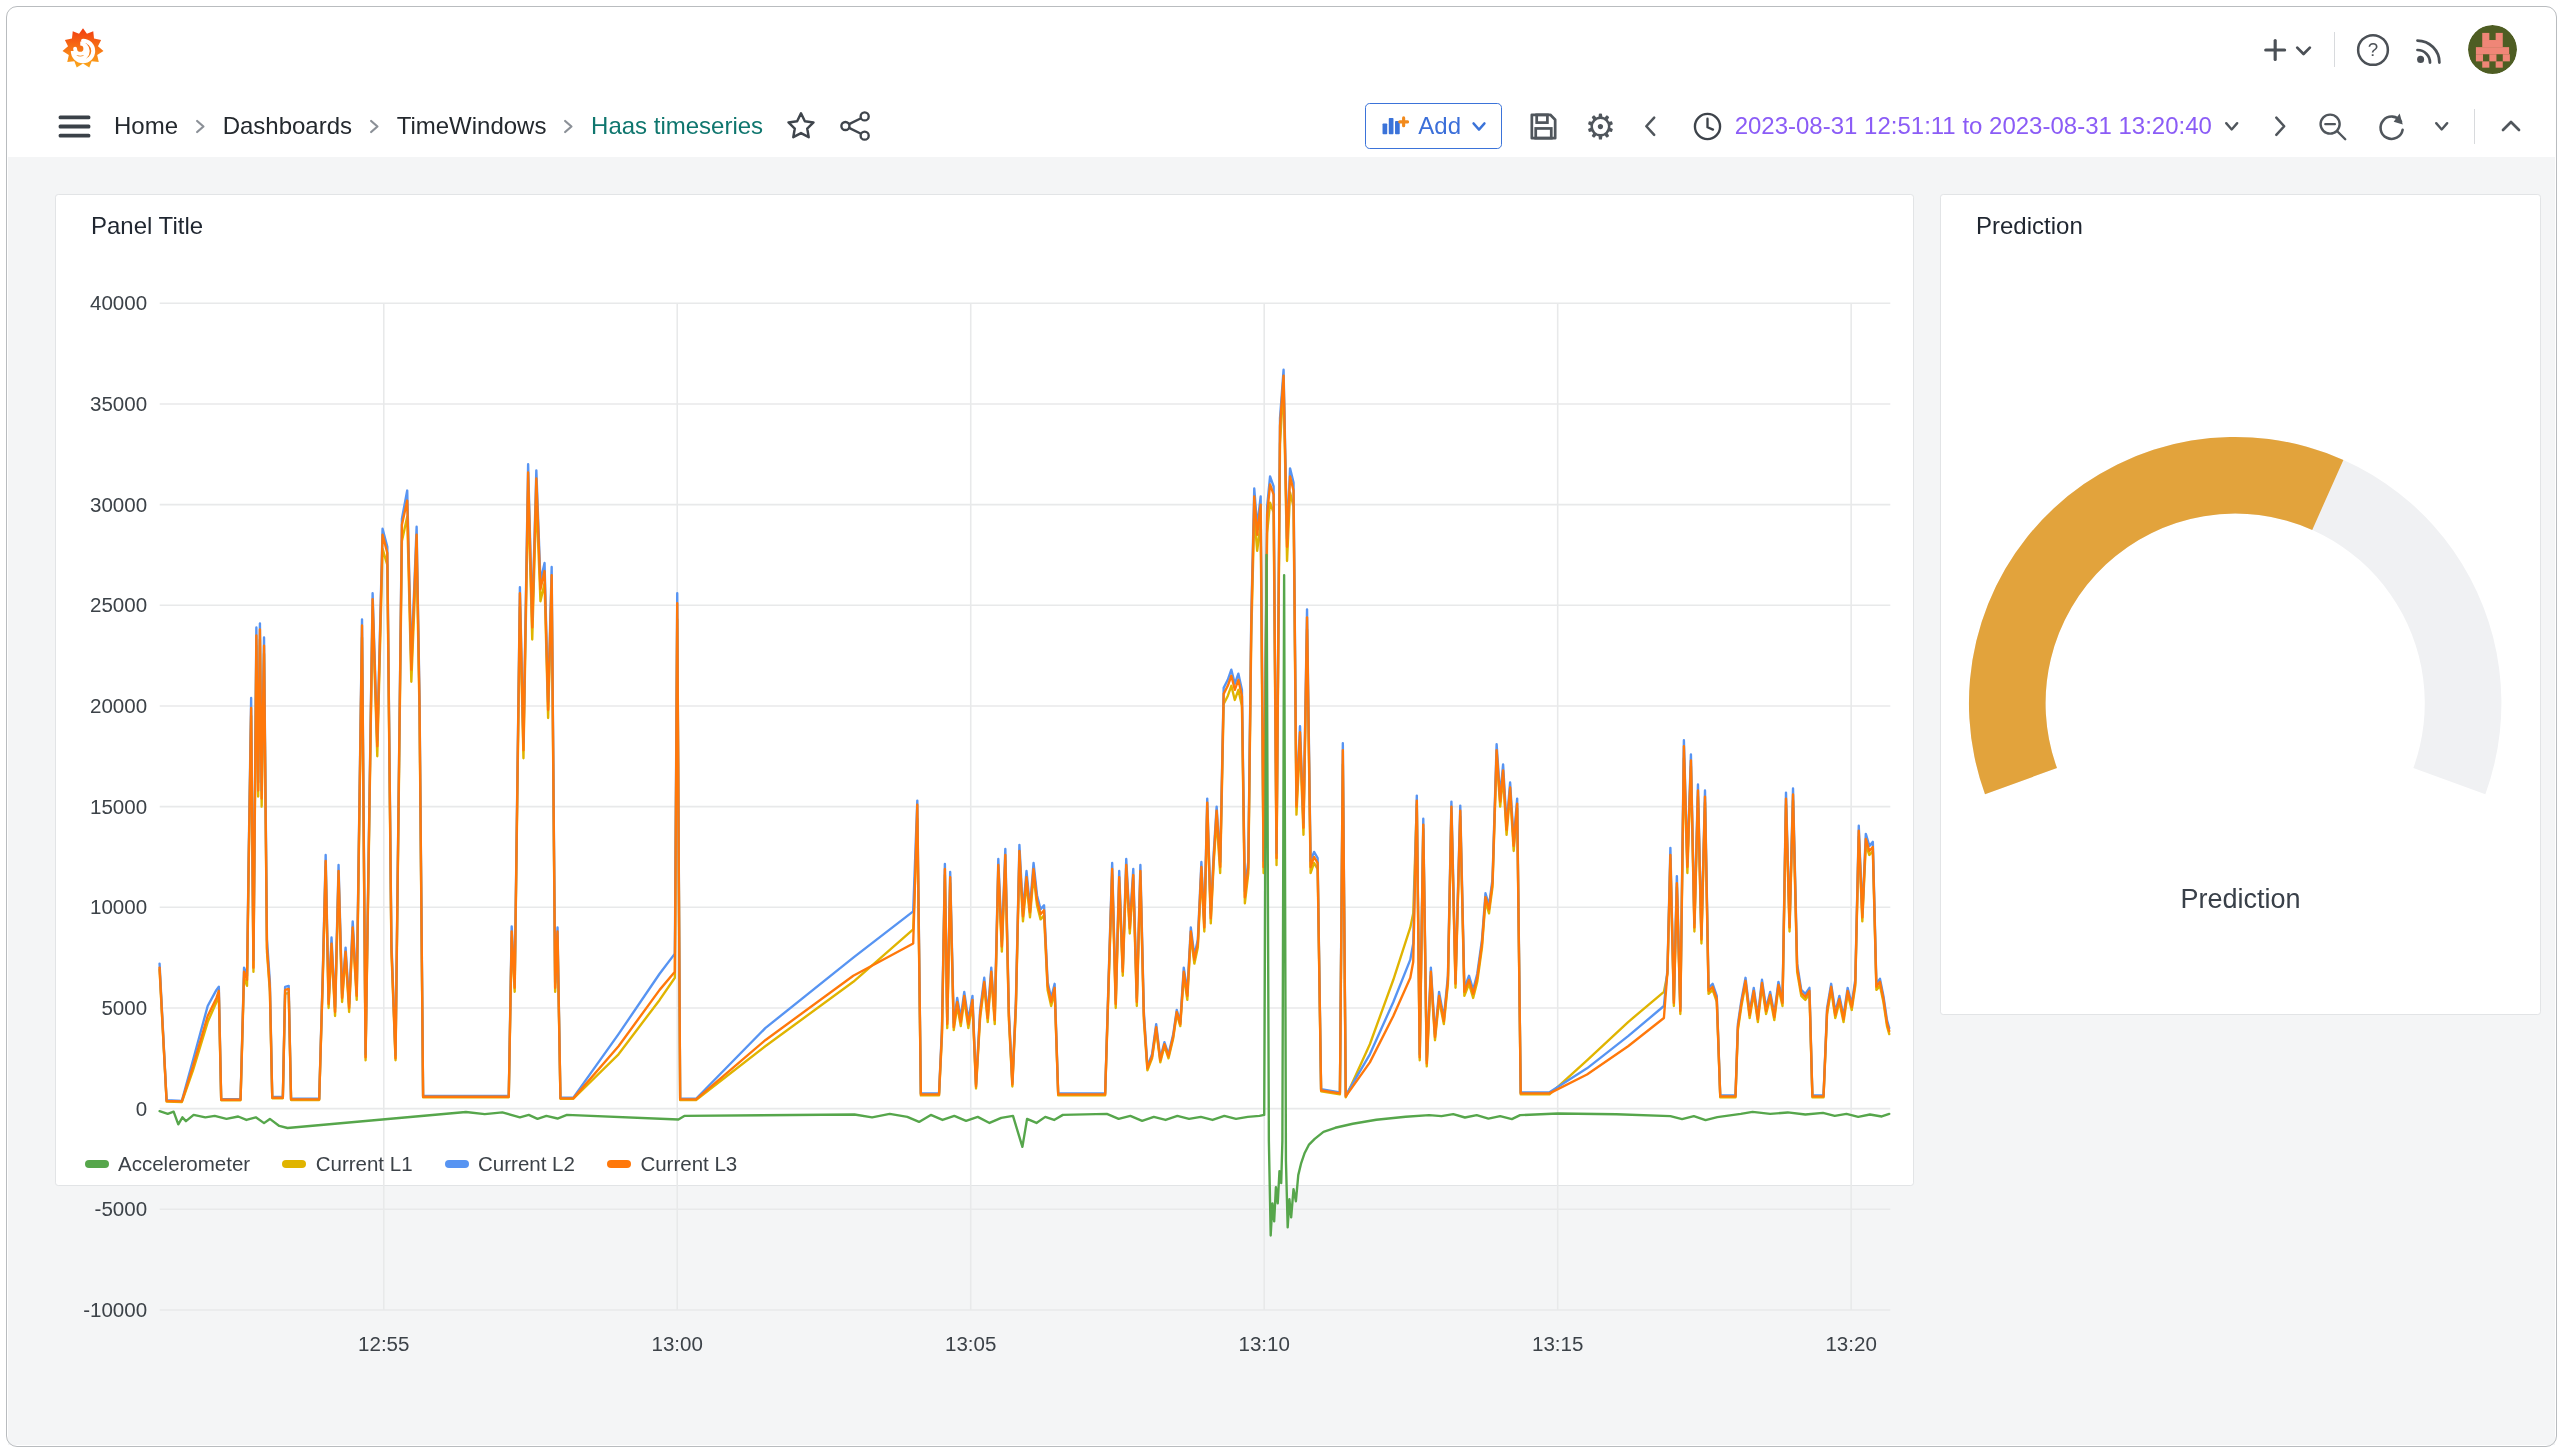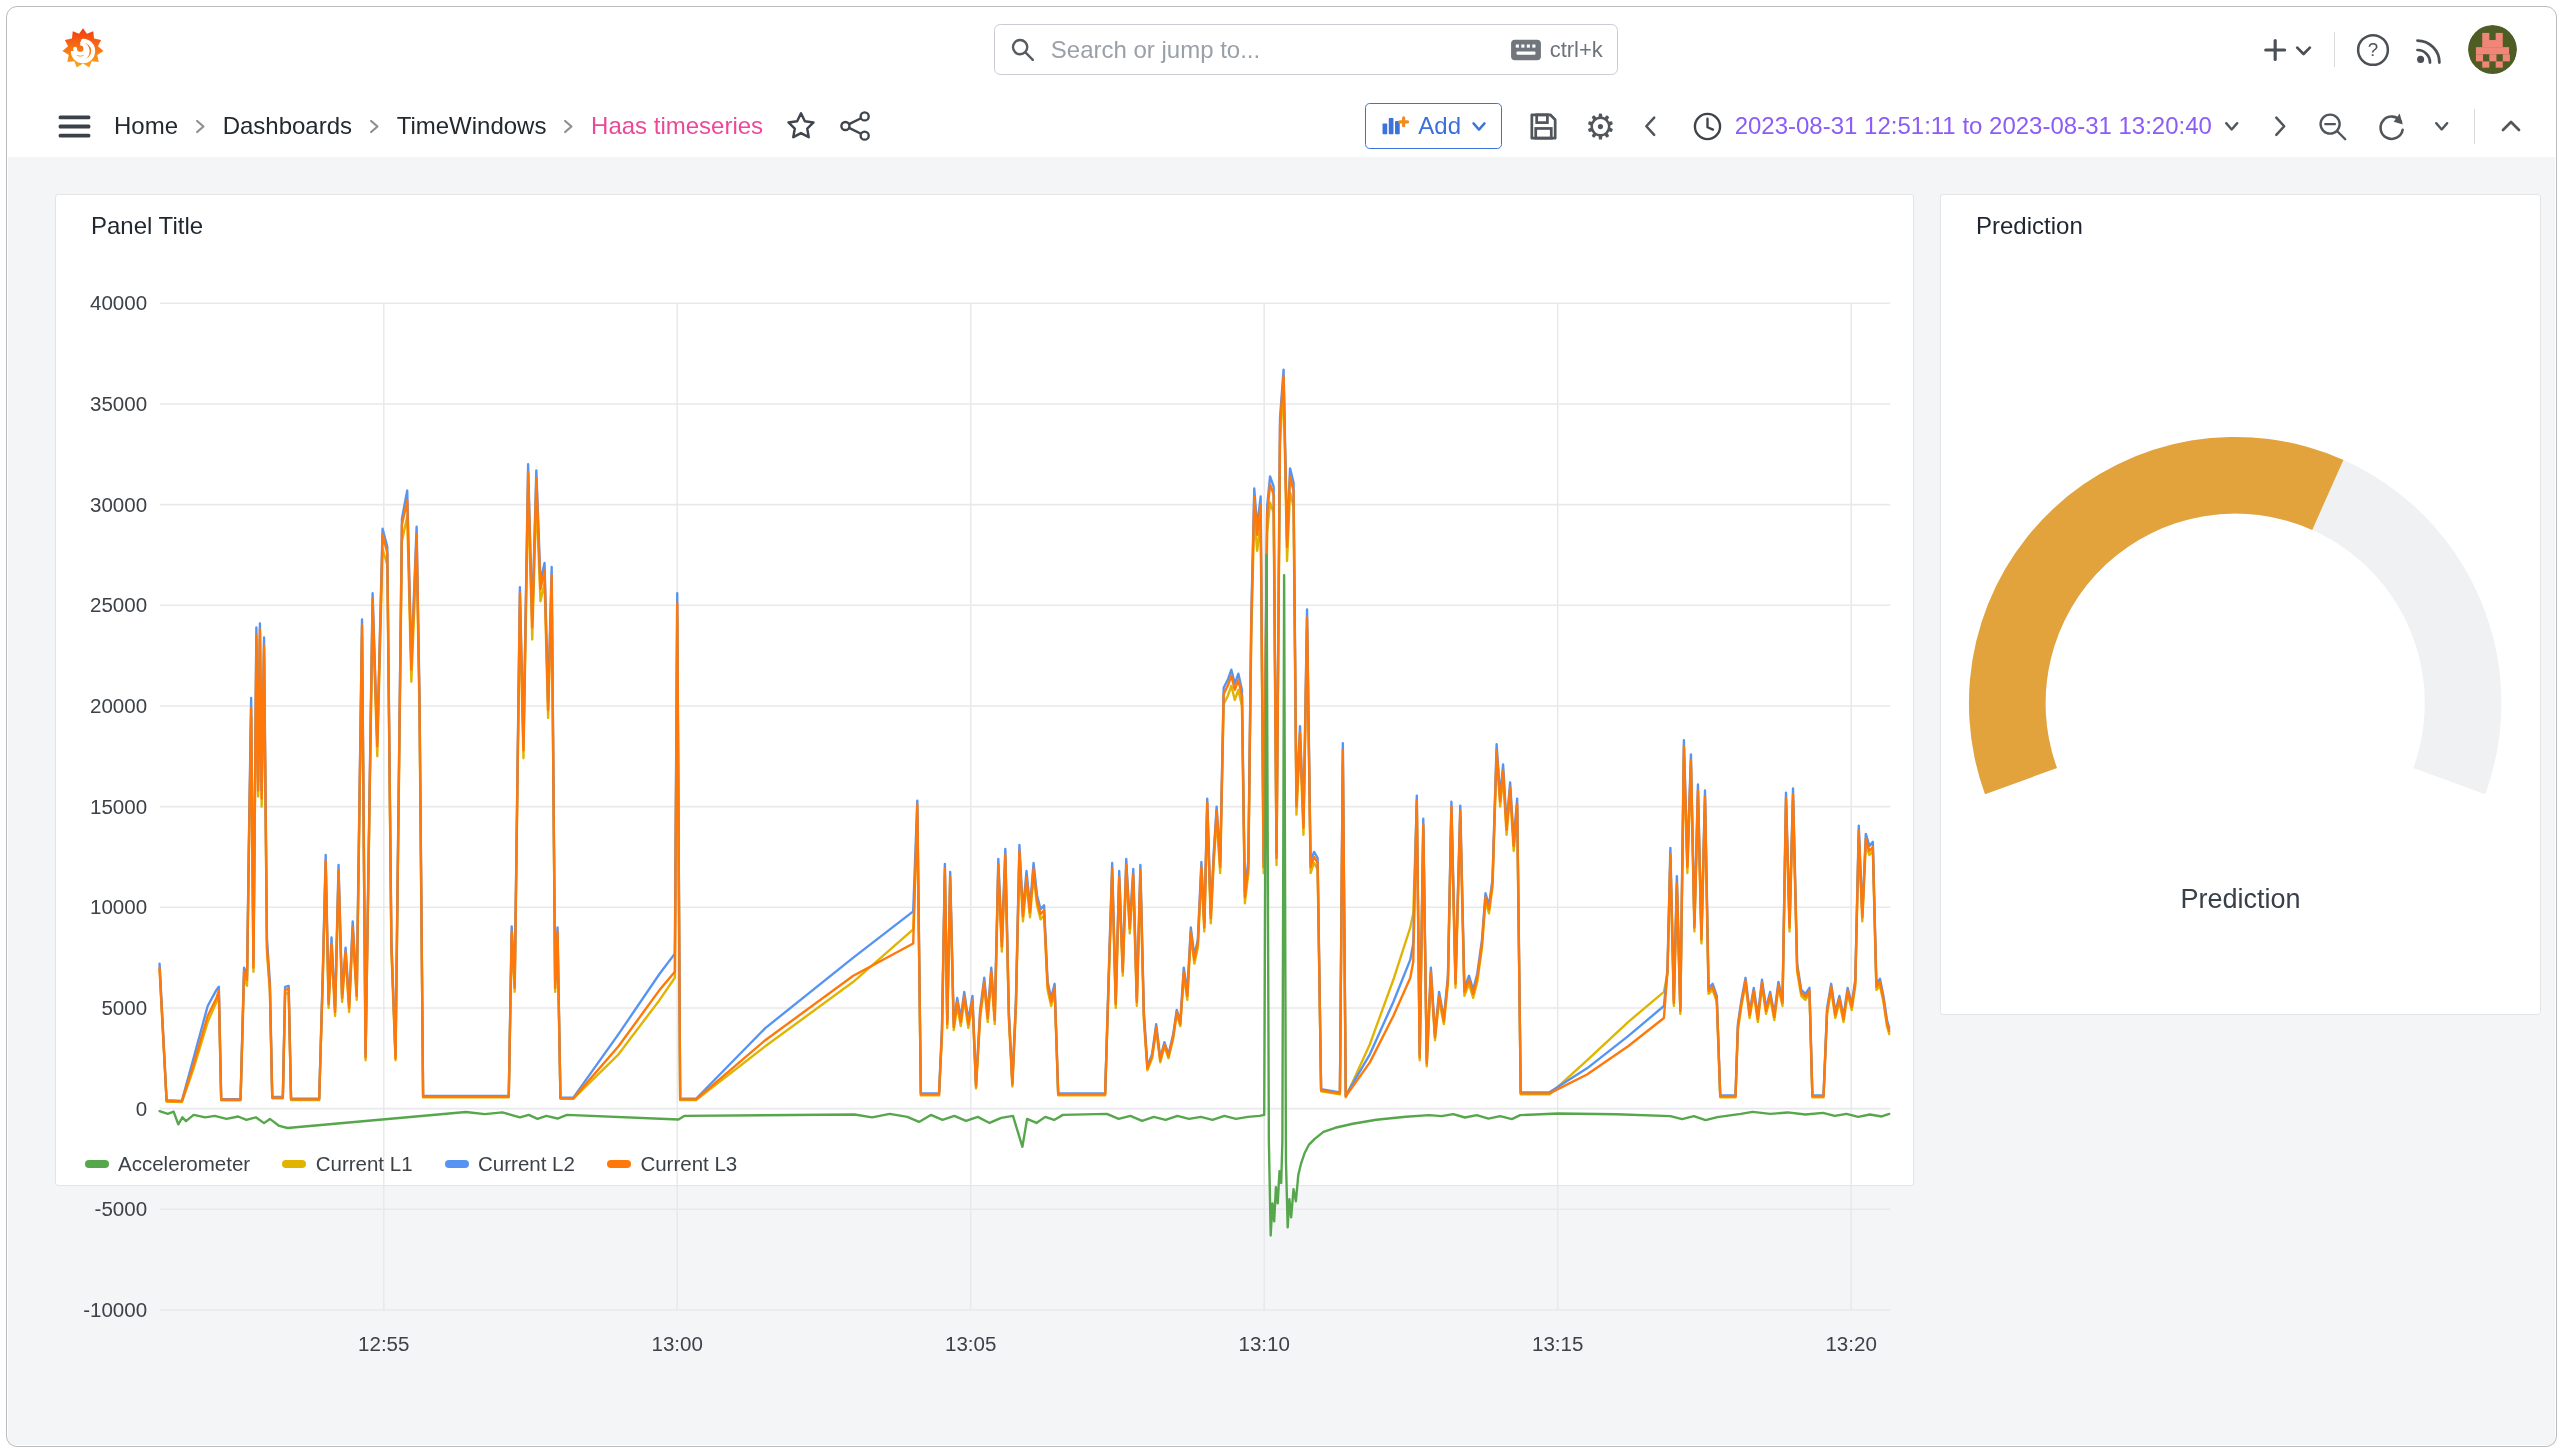--- a/index.html
+++ b/index.html
@@ -16,21 +16,21 @@
   .kbd-hint{display:flex;align-items:center;gap:8px;color:#6e747c;font-size:22px;white-space:nowrap;}
   .top-right{position:absolute;right:38px;top:14.2px;height:55px;display:flex;align-items:center;gap:20.5px;}
   .icon-btn{display:flex;align-items:center;justify-content:center;cursor:pointer;background:none;border:none;padding:0;}
   .vdivider{width:0.8px;height:35px;background:#d8dadd;}
   .avatar{width:49px;height:49px;border-radius:50%;overflow:hidden;}
   
   .navrow{position:absolute;left:8px;right:8px;top:95px;height:62px;background:#fff;border-bottom:0.8px solid #e4e6e8;}
   .navrow-left{position:absolute;left:49px;top:0;height:62px;display:flex;align-items:center;gap:22px;}
   .crumbs{display:flex;align-items:center;gap:16px;font-size:24px;}
   .crumb{color:#24292e;cursor:pointer;}
-  .crumb.last{color:#ec4899;}
+  .crumb.last{color:#0f766e;}
   .crumb-sep{display:flex;align-items:center;}
   .navrow-right{position:absolute;right:32px;top:0;height:62px;display:flex;align-items:center;gap:24px;}
   .add-btn{display:flex;align-items:center;gap:9.5px;border:1.6px solid #3b73d9;border-radius:4.7px;height:46px;padding:0 14.2px;
            background:#fff;color:#3b6fd9;font-size:24px;cursor:pointer;font-family:Liberation Sans, sans-serif;}
   .time-btn{display:flex;align-items:center;gap:11px;font-size:24px;color:#8b5cf6;cursor:pointer;background:none;border:none;font-family:inherit;}
   
   .content{position:absolute;left:8px;right:8px;top:157px;bottom:8px;background:#f4f5f6;}
   .panel{position:absolute;background:#fff;border:0.8px solid #e2e4e6;border-radius:3.2px;box-sizing:border-box;}
   #panel-main{left:47px;top:37px;width:1859px;height:992px;}
   #panel-gauge{left:1932px;top:37px;width:601px;height:821px;padding-left:9px;}
@@ -55,42 +55,20 @@
         <linearGradient id="glg" x1="0" y1="0" x2="0" y2="1">
           <stop offset="0" stop-color="#f23b10"></stop>
             <stop offset="1" stop-color="#fba81a"></stop>
         </linearGradient>
       </defs>
       <path fill="url(#glg)" d="M33 4l5 7 8-3 1 9 9 2-4 8 7 6-8 5 2 9-9-1-3 8-8-5-8 5-3-8-9 1 2-9-8-5 7-6-4-8 9-2 1-9 8 3z"></path>
       <path fill="none" stroke="#ffffff" stroke-width="5" stroke-linecap="round" d="M33 20a13 13 0 1 1-13 13a9.5 9.5 0 1 0 9.5-9.5a6.5 6.5 0 1 1-6.5 6.5"></path>
     </svg>
   </div>
 
-  <div class="searchbox">
-    <span style="display:flex;margin-right:12.6px;">
-      <svg width="27" height="27" viewBox="0 0 34 34">
-          <circle cx="14" cy="14" r="9" fill="none" stroke="#565b61" stroke-width="3"></circle>
-          <line x1="21" y1="21" x2="30" y2="30" stroke="#565b61" stroke-width="3" stroke-linecap="round"></line>
-        </svg>
-    </span>
-    <input type="text" value="" placeholder="Search or jump to..." style="">
-    <span class="kbd-hint">
-      <svg width="32" height="22" viewBox="0 0 40 28">
-          <rect x="1" y="1" width="38" height="26" rx="5" fill="#71767d"></rect>
-          <g fill="#ffffff">
-            <rect x="7" y="7" width="4" height="4"></rect>
-            <rect x="14" y="7" width="4" height="4"></rect>
-            <rect x="21" y="7" width="4" height="4"></rect>
-            <rect x="28" y="7" width="4" height="4"></rect>
-            <rect x="8" y="16" width="24" height="4" rx="1"></rect>
-          </g>
-        </svg>
-      <span>ctrl+k</span>
-    </span>
-  </div>
 
   <div class="top-right">
     <button class="icon-btn">
       <svg width="52" height="32" viewBox="0 0 66 40">
           <line x1="18" y1="8" x2="18" y2="32" stroke="#4b5056" stroke-width="4" stroke-linecap="round"></line>
           <line x1="6" y1="20" x2="30" y2="20" stroke="#4b5056" stroke-width="4" stroke-linecap="round"></line>
           <polyline points="46,17 54,25 62,17" fill="none" stroke="#4b5056" stroke-width="3.5" stroke-linecap="round" stroke-linejoin="round"></polyline>
         </svg>
     </button>
     <div class="vdivider"></div>

